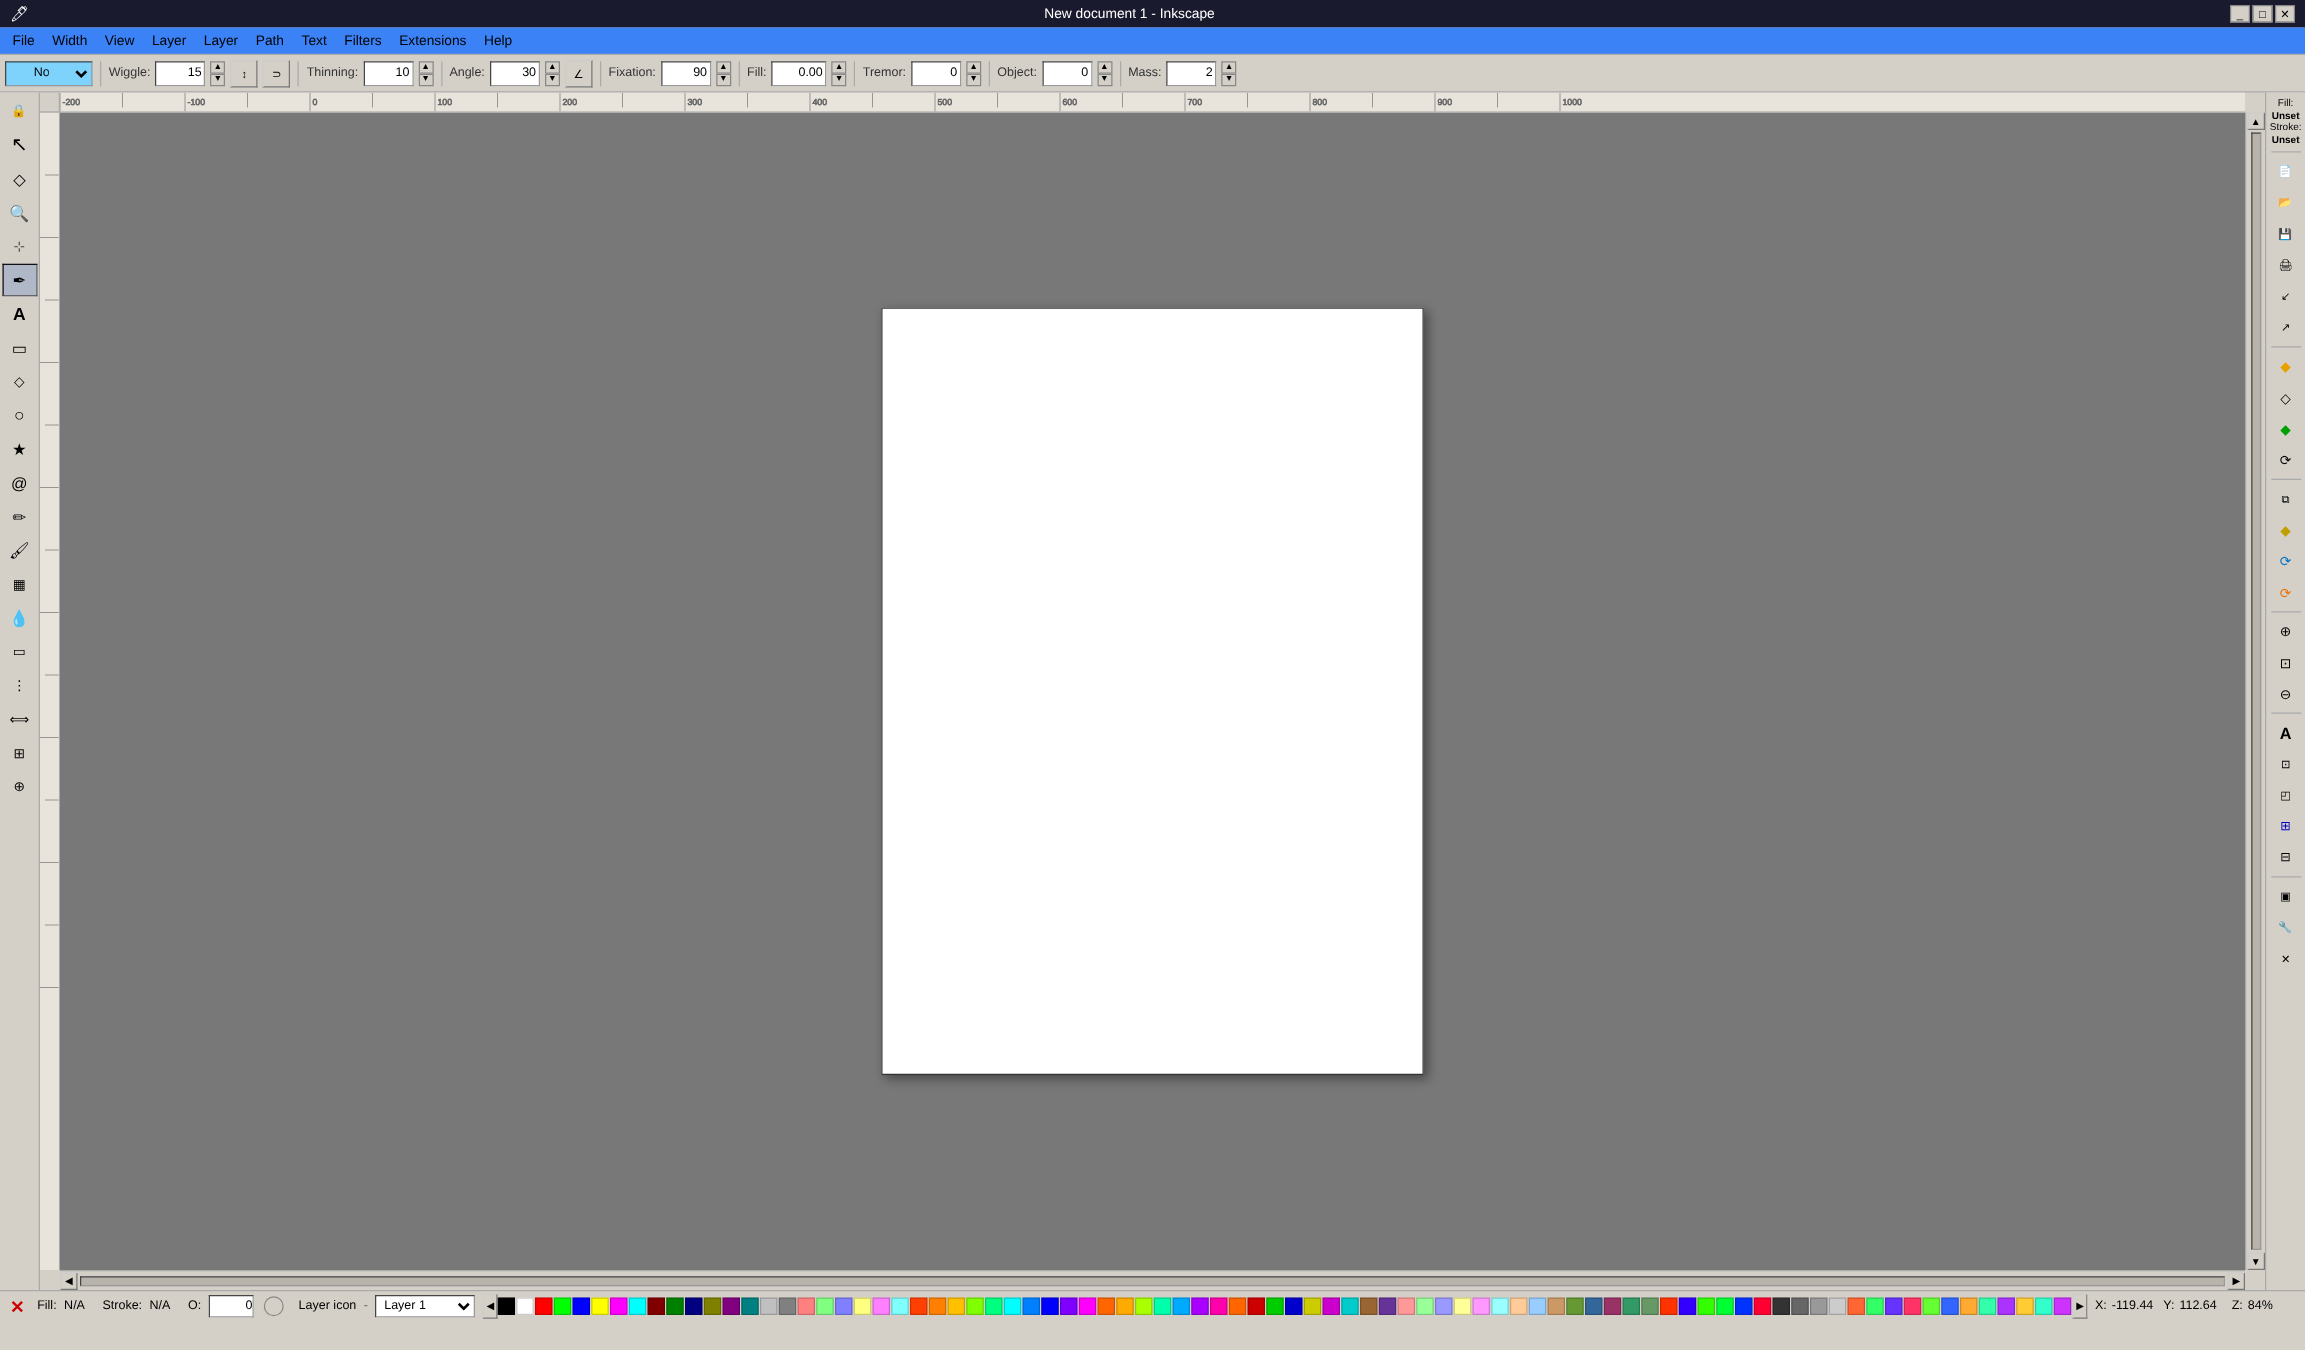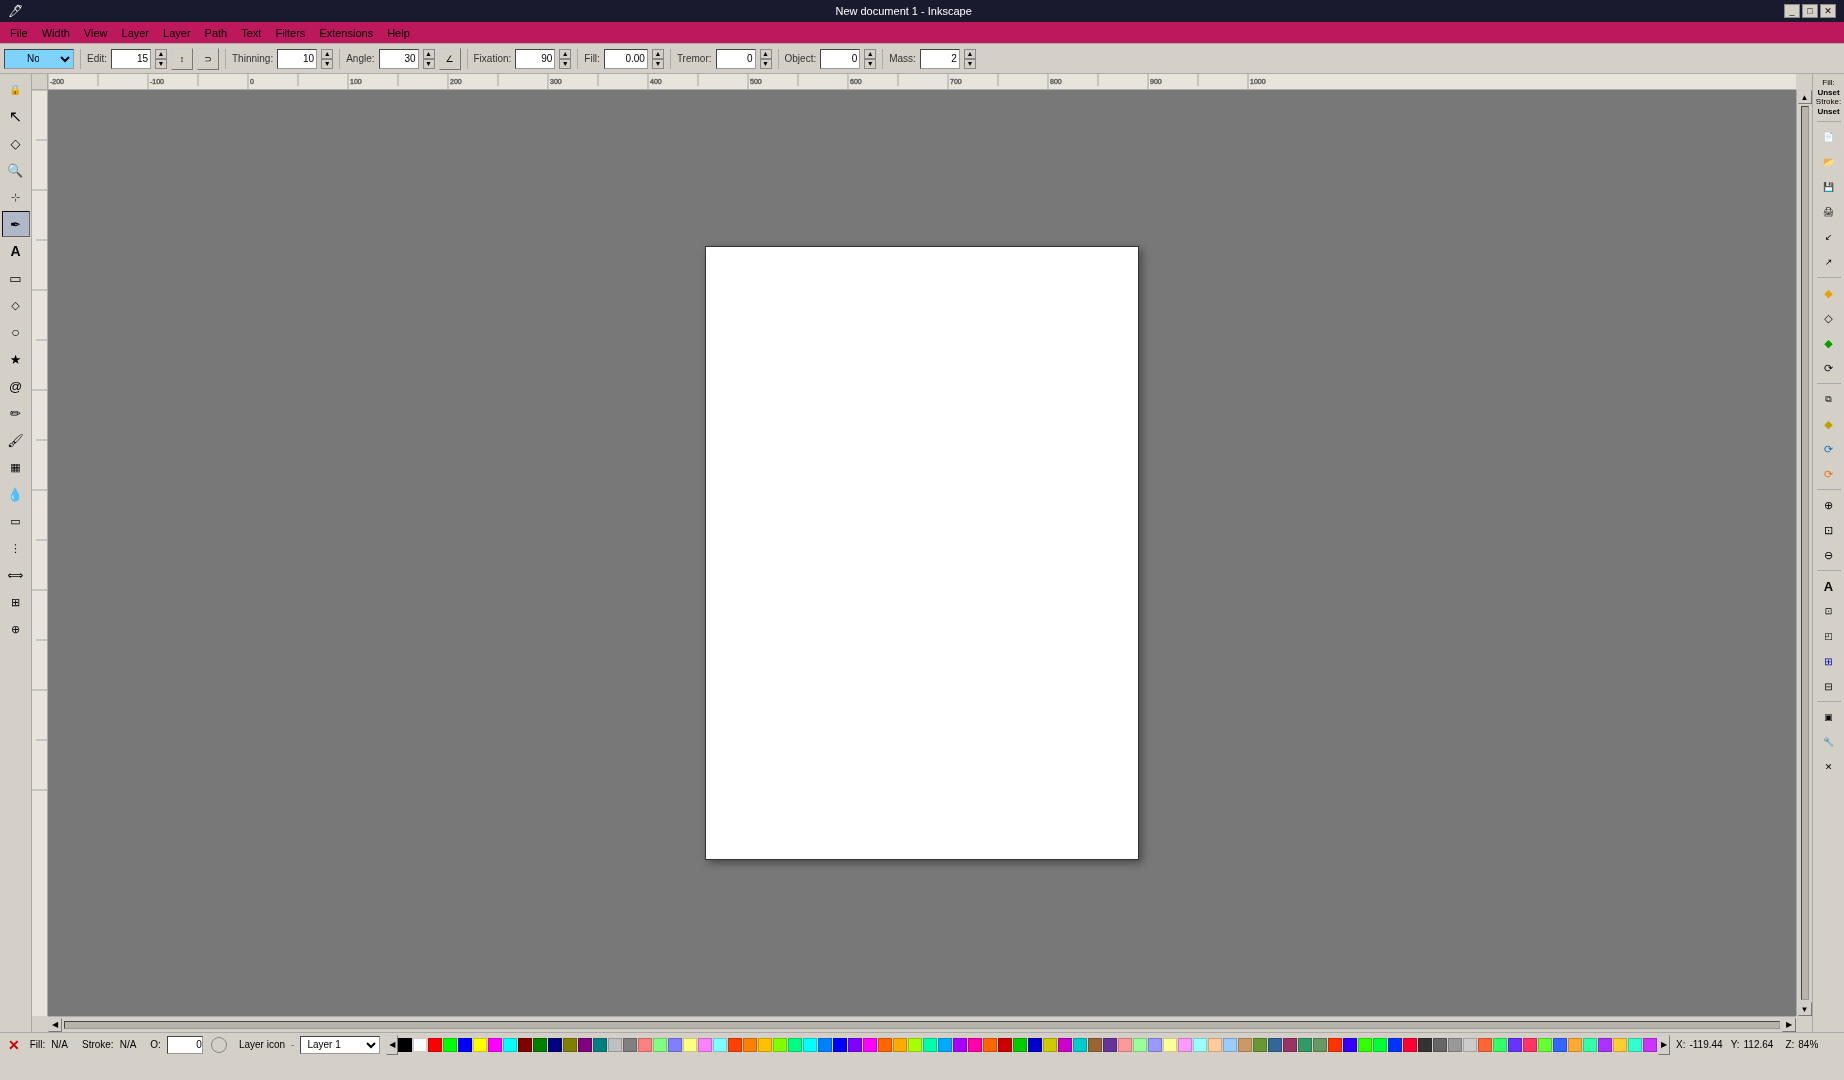--- a/index.html
+++ b/index.html
@@ -13,21 +13,21 @@
     }
     #titlebar-controls { display: flex; gap: 2px; }
     .title-btn {
       width: 16px; height: 14px; background: #d4d0c8; border: 1px solid #888;
       display: flex; align-items: center; justify-content: center; font-size: 9px; cursor: pointer;
       color: black;
     }
 
     
     #menubar {
-      width: 100%; height: 22px; background: #be185d;
+      width: 100%; height: 22px; background: #3b82f6;
       display: flex; align-items: center; padding: 0 4px;
       border-bottom: 1px solid #aaa; gap: 2px;
     }
     .menu-item {
       padding: 2px 6px; cursor: pointer; font-size: 11px;
       height: 20px; display: flex; align-items: center;
     }
 
     
     #toolbar {
@@ -183,21 +183,21 @@
     <div class="menu-item">Filters</div>
     <div class="menu-item">Extensions</div>
     <div class="menu-item">Help</div>
   </div>
 
 <div id="toolbar">
   <select class="toolbar-dropdown" style="width:70px;">
     <option>No preset</option>
   </select>
   <span class="toolbar-separator"></span>
-  <span class="toolbar-label">Edit:</span>
+  <span class="toolbar-label">Wiggle:</span>
   <input class="toolbar-input" type="text" value="15" style="">
   <div class="toolbar-spin-btn">
     <div class="spin-up">▲</div>
     <div class="spin-down">▼</div>
   </div>
   <button class="toolbar-icon-btn" title="Pressure" style="font-size:9px;">↕</button>
   <button class="toolbar-icon-btn" title="Trace" style="font-size:9px;">⊃</button>
   <span class="toolbar-separator"></span>
   <span class="toolbar-label">Thinning:</span>
   <input class="toolbar-input" type="text" value="10" style="">

